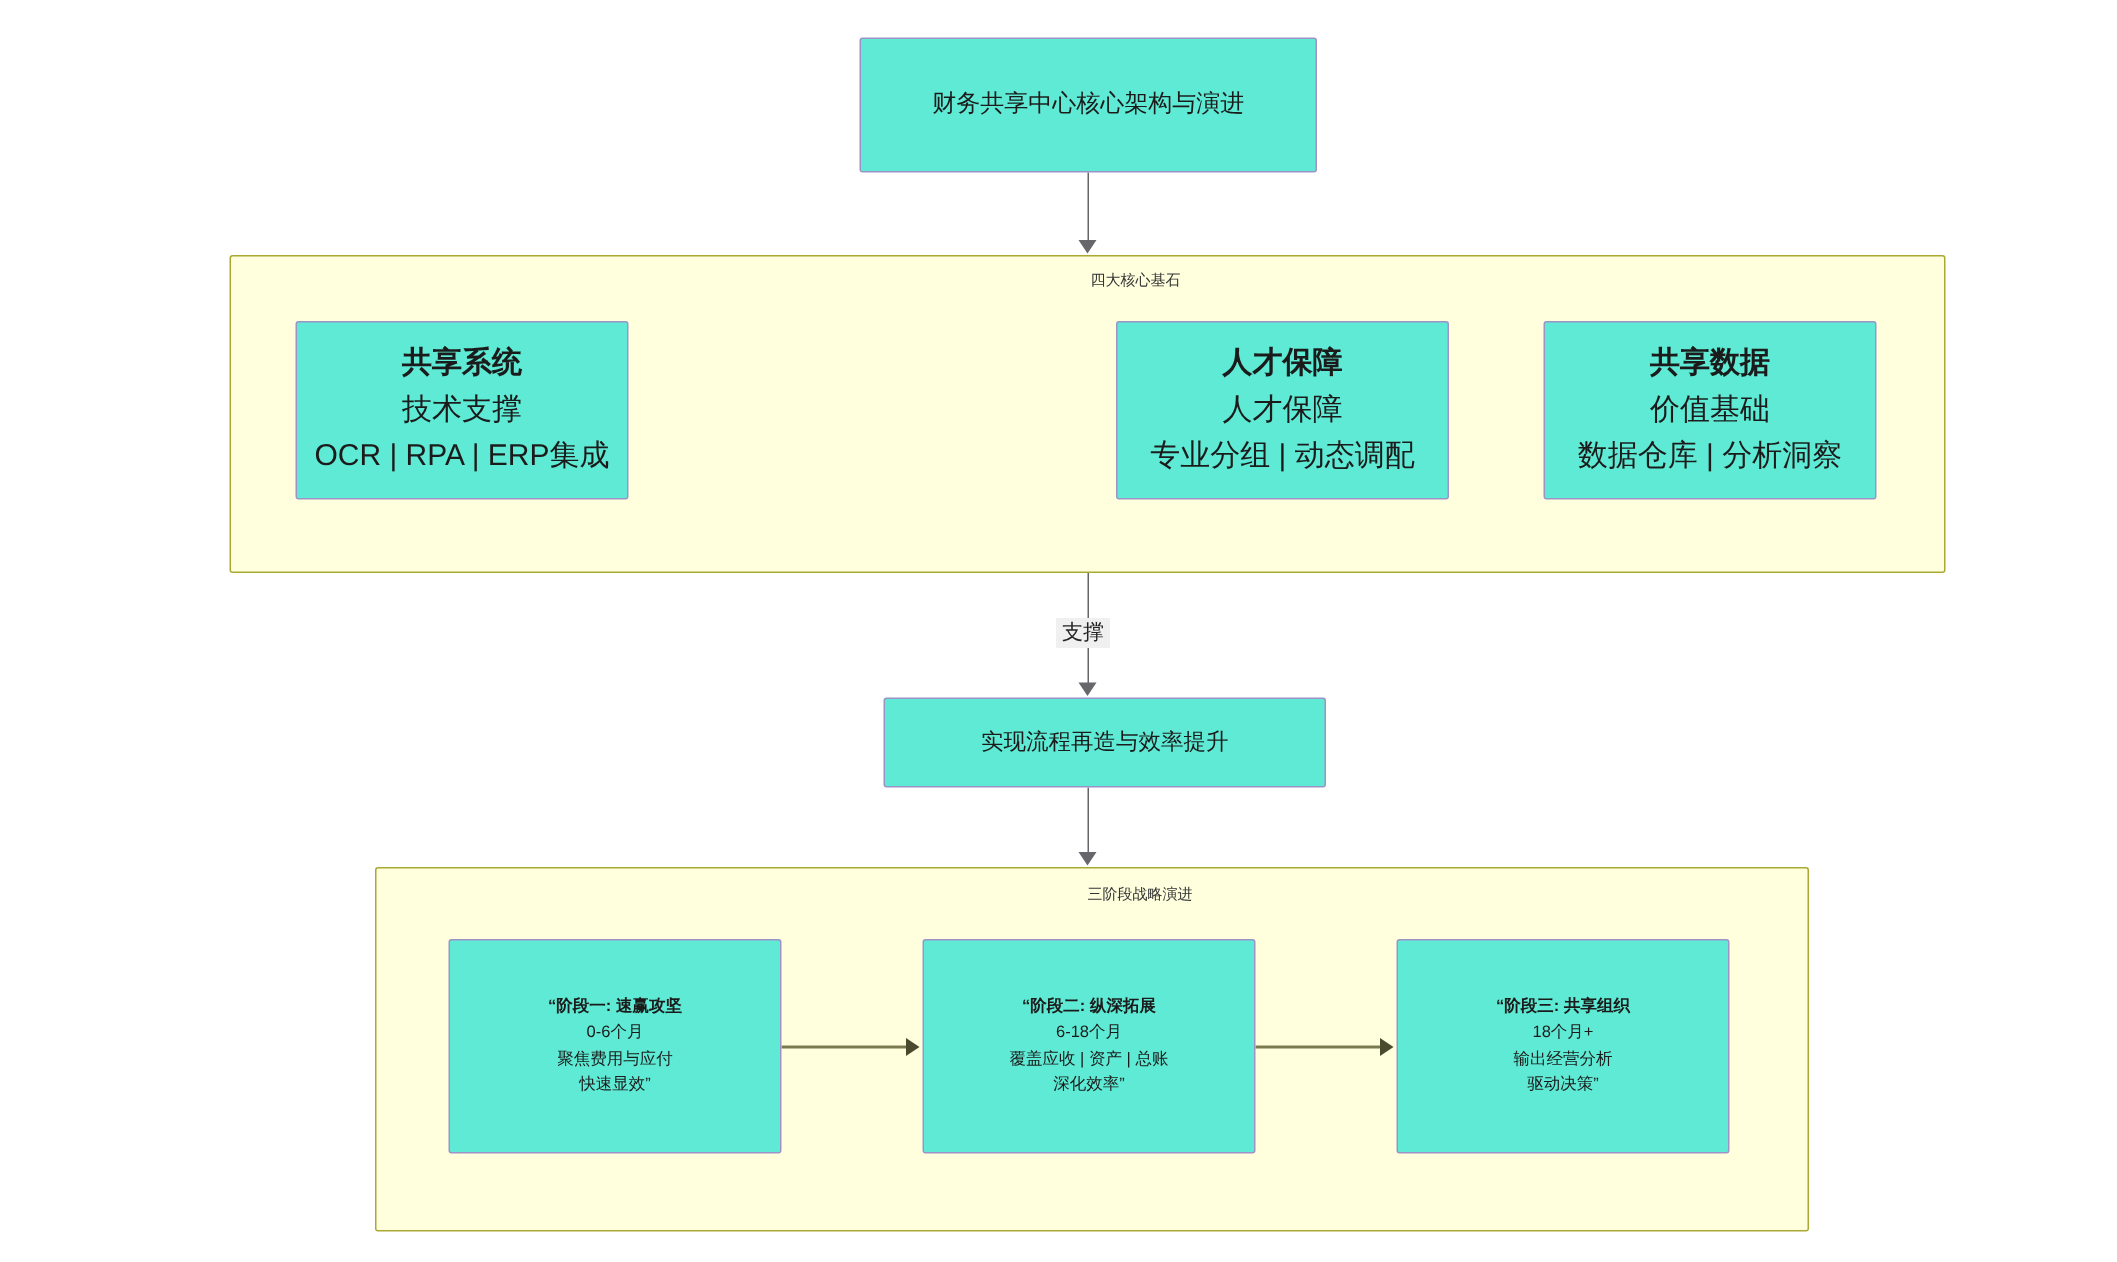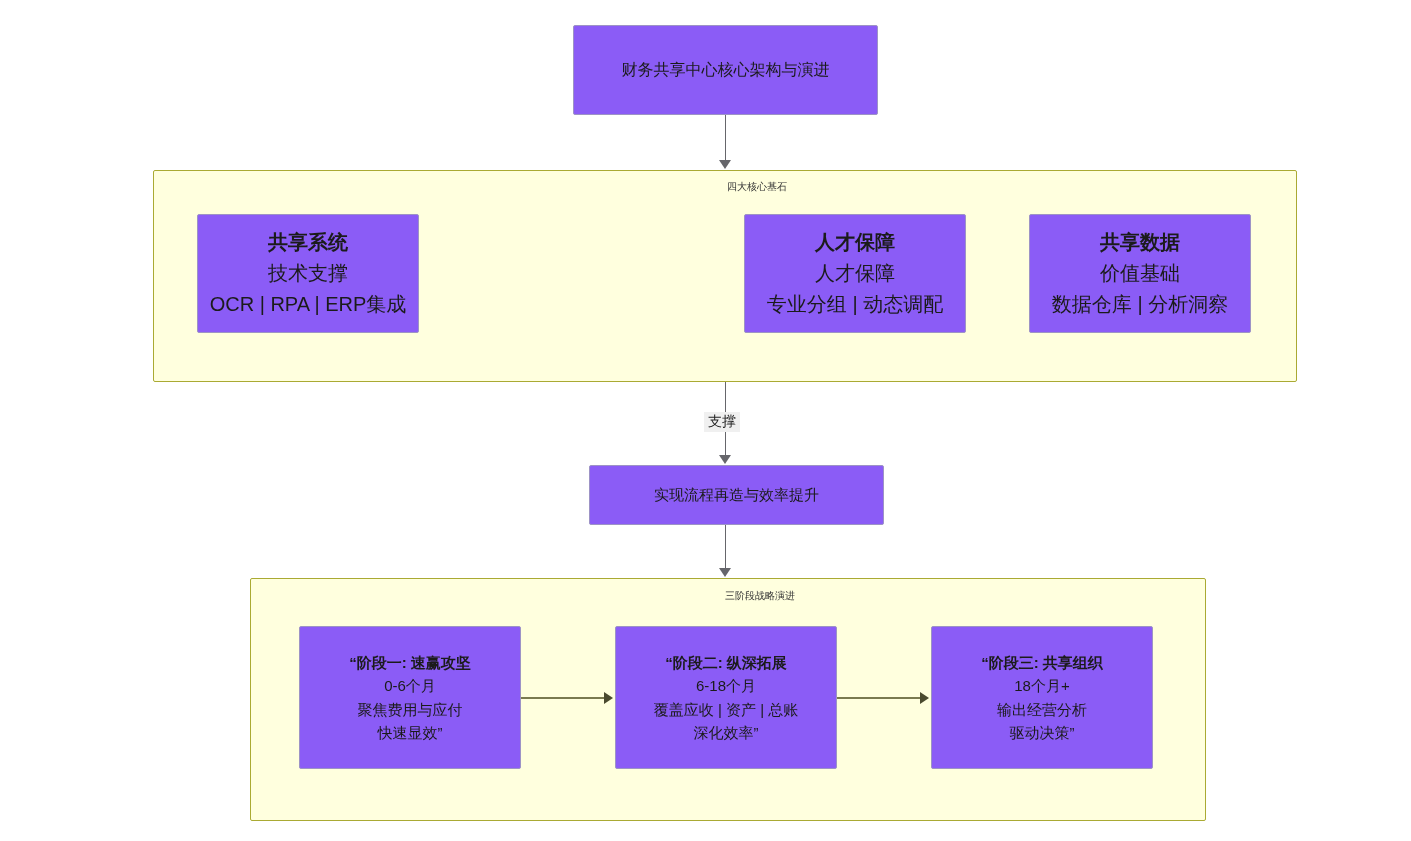--- a/index.html
+++ b/index.html
@@ -18,21 +18,21 @@
   #canvas {
     position: absolute;
     left: 0; top: 0;
     width: 1411px;
     height: 841px;
   }
   
   .node {
     position: absolute;
     box-sizing: border-box;
-    background: #8b5cf6;
+    background: #5eead4;
     border: 1.3px solid #9D93C6;
     border-radius: 2px;
     display: flex;
     flex-direction: column;
     align-items: center;
     justify-content: center;
     text-align: center;
     line-height: 1.55;
     color: #1b1b1b;
     z-index: 4;
@@ -93,21 +93,21 @@
   }
 
   
   #cluster-phases {
     left: 250px; top: 578px;
     width: 956px; height: 243px;
   }
   .phase {
     width: 222px; height: 143px;
     top: 626px;
-    font-size: 15px;
+    font-size: 11px;
   }
   #phase-1 { left: 299px; }
   #phase-2 { left: 615px; }
   #phase-3 { left: 931px; }
 
   
   .edge-line {
     position: absolute;
     background: #66666b;
     z-index: 3;

